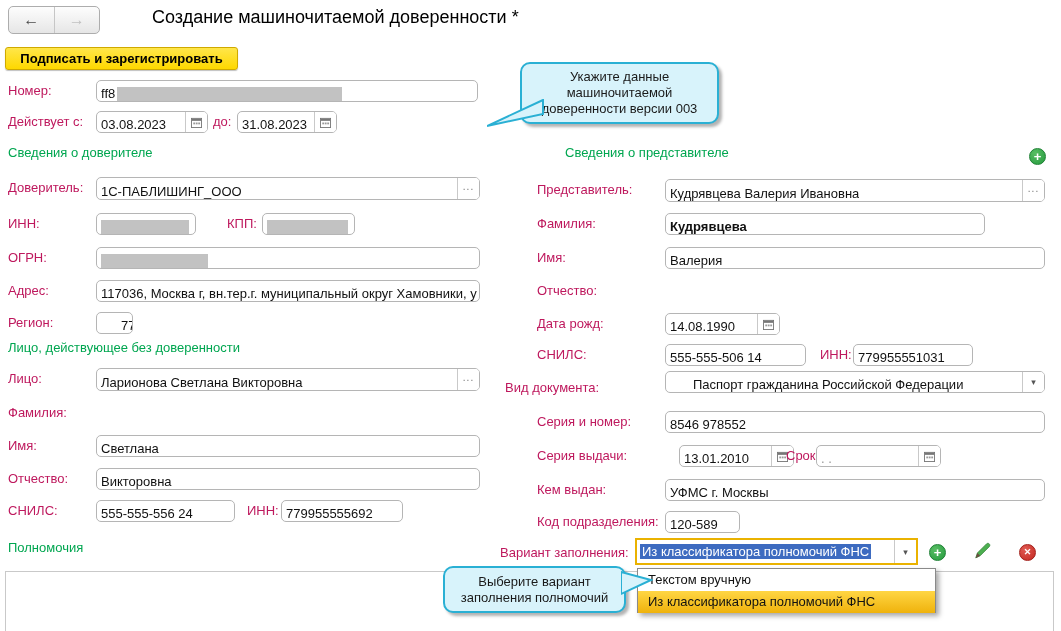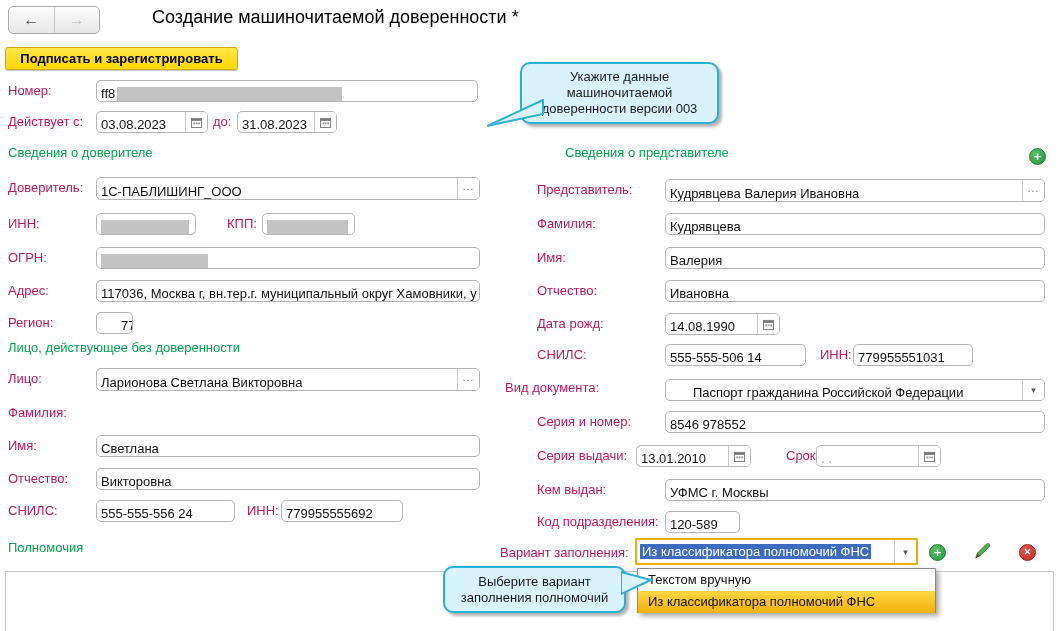--- a/index.html
+++ b/index.html
@@ -162,33 +162,30 @@
 
   <div class="lbl" style="left:537px;top:183px;">Представитель:</div>
   <div class="fld" style="left:665px;top:179px;width:380px;height:23px;">
     <span class="val">Кудрявцева Валерия Ивановна</span>
     <span class="seg ellip">
         <span>...</span>
       </span>
   </div>
 
   <div class="lbl" style="left:537px;top:217px;">Фамилия:</div>
-  <div class="fld" style="left:665px;top:213px;width:380px;">
+  <div class="fld" style="left:665px;top:213px;width:320px;font-weight:bold;">
     <span class="val">Кудрявцева</span>
   </div>
 
   <div class="lbl" style="left:537px;top:251px;">Имя:</div>
   <div class="fld" style="left:665px;top:247px;width:380px;">
     <span class="val">Валерия</span>
   </div>
 
   <div class="lbl" style="left:537px;top:284px;">Отчество:</div>
-  <div class="fld" style="left:665px;top:280px;width:380px;">
-    <span class="val">Ивановна</span>
-  </div>
 
   <div class="lbl" style="left:537px;top:317px;">Дата рожд:</div>
   <div class="fld" style="left:665px;top:313px;width:115px;">
     <span class="val">14.08.1990</span>
     <span class="seg">
         <svg width="11" height="11" viewBox="0 0 12 12">
           <rect x="0.5" y="1.5" width="11" height="10" fill="#fff" stroke="#777"></rect>
           <rect x="1" y="2" width="10" height="2.2" fill="#777"></rect>
           <rect x="2.5" y="6" width="2" height="2" fill="#999"></rect>
           <rect x="5.2" y="6" width="2" height="2" fill="#999"></rect>
@@ -200,34 +197,34 @@
   <div class="lbl" style="left:537px;top:348px;">СНИЛС:</div>
   <div class="fld" style="left:665px;top:344px;width:141px;">
     <span class="val">555-555-506 14</span>
   </div>
   <div class="lbl" style="left:820px;top:348px;">ИНН:</div>
   <div class="fld" style="left:853px;top:344px;width:120px;">
     <span class="val">779955551031</span>
   </div>
 
   <div class="lbl" style="left:505px;top:381px;">Вид документа:</div>
-  <div class="fld" style="left:665px;top:379px;width:380px;padding-left:27px;">
+  <div class="fld" style="left:665px;top:371px;width:380px;padding-left:27px;">
     <span class="val">Паспорт гражданина Российской Федерации</span>
     <span class="seg arrow">
         <span>▾</span>
       </span>
   </div>
 
   <div class="lbl" style="left:537px;top:415px;">Серия и номер:</div>
   <div class="fld" style="left:665px;top:411px;width:380px;">
     <span class="val">8546 978552</span>
   </div>
 
   <div class="lbl" style="left:537px;top:449px;">Серия выдачи:</div>
-  <div class="fld" style="left:636px;top:445px;width:115px;gap:16px;">
+  <div class="fld" style="left:679px;top:445px;width:115px;gap:16px;">
     <span class="val">13.01.2010</span>
     <span class="seg">
         <svg width="11" height="11" viewBox="0 0 12 12">
           <rect x="0.5" y="1.5" width="11" height="10" fill="#fff" stroke="#777"></rect>
           <rect x="1" y="2" width="10" height="2.2" fill="#777"></rect>
           <rect x="2.5" y="6" width="2" height="2" fill="#999"></rect>
           <rect x="5.2" y="6" width="2" height="2" fill="#999"></rect>
           <rect x="7.9" y="6" width="2" height="2" fill="#999"></rect>
         </svg>
       </span>

